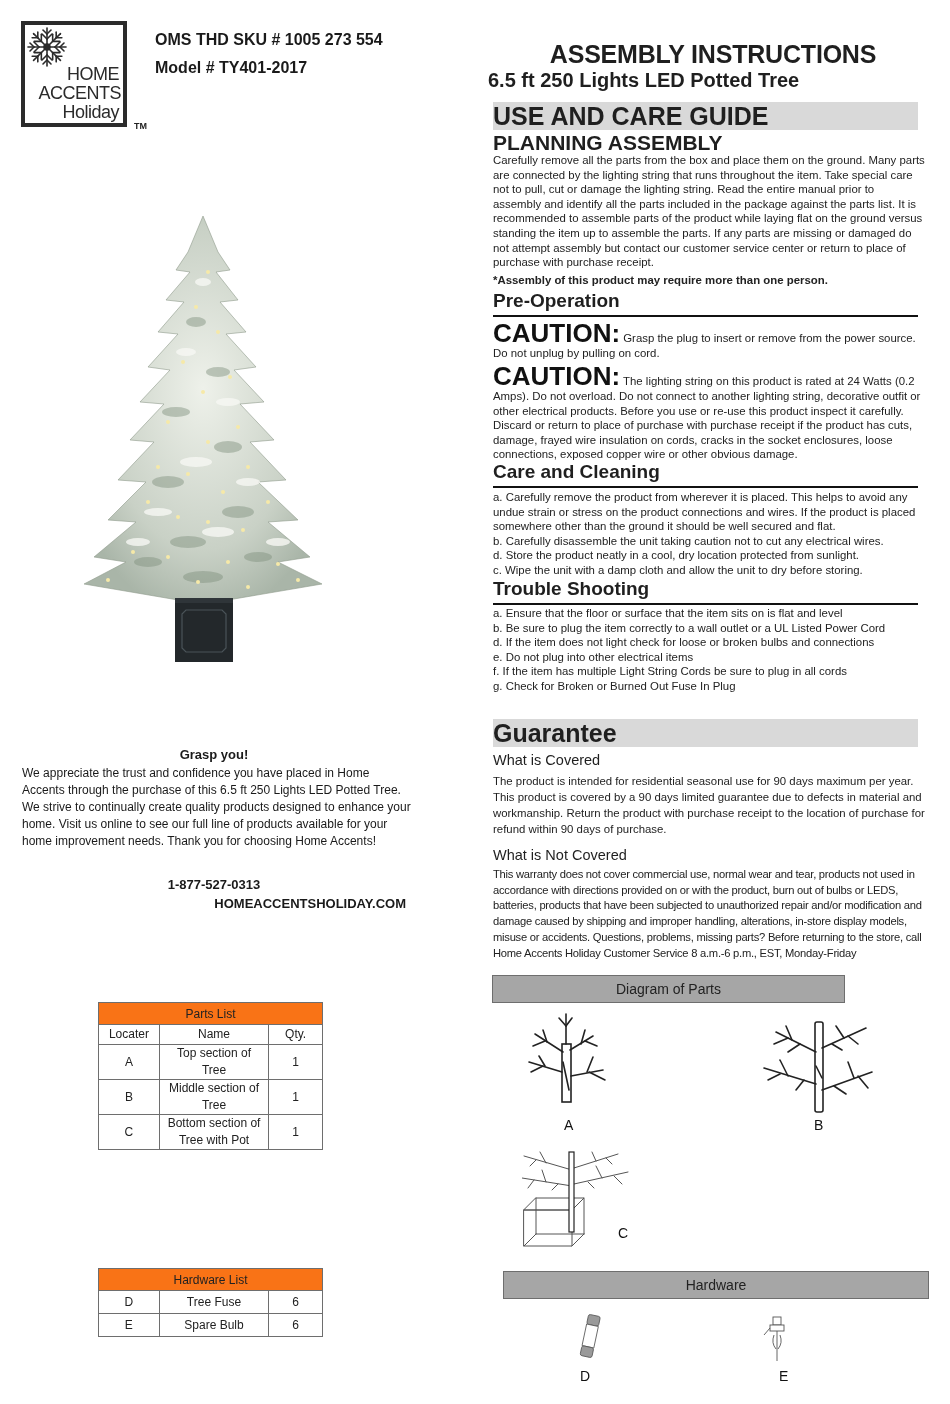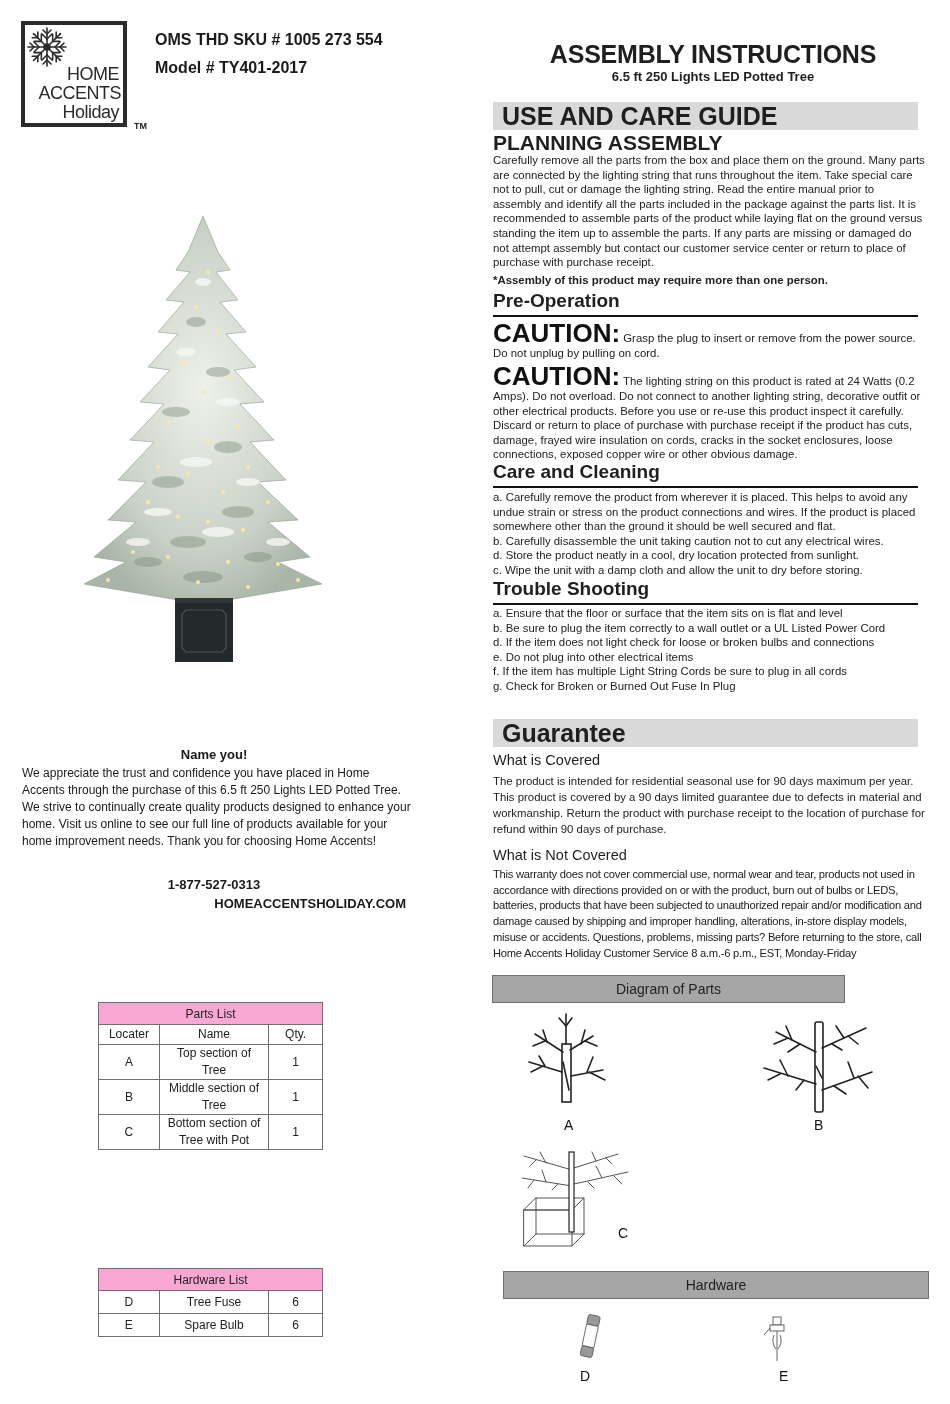--- a/index.html
+++ b/index.html
@@ -22,29 +22,29 @@
   .tree-wrap { left: 78px; top: 212px; width: 250px; height: 455px; }
 
   
   .thanks-title { left: 22px; width: 384px; top: 747px; text-align: center; font-weight: bold; font-size: 13px; }
   .thanks-body { left: 22px; width: 390px; top: 765px; font-size: 12px; line-height: 17px; }
   .phone { left: 22px; width: 384px; top: 877px; text-align: center; font-size: 13px; font-weight: bold; }
   .site { left: 22px; width: 384px; top: 896px; text-align: right; font-size: 13px; font-weight: bold; }
 
   
   table.list { position: absolute; border-collapse: collapse; font-size: 12px; font-family: "Liberation Sans", sans-serif; }
-  table.list th.cap { background: #f9a8d4; font-weight: normal; height: 22px; border: 1px solid #6e6e6e; color: #222; }
+  table.list th.cap { background: #f97316; font-weight: normal; height: 22px; border: 1px solid #6e6e6e; color: #222; }
   table.list td, table.list th.col { border: 1px solid #6e6e6e; text-align: center; color: #222; font-weight: normal; line-height: 17px; }
   .parts { left: 98px; top: 1002px; width: 225px; }
   .hw { left: 98px; top: 1268px; width: 225px; }
 
   
   .title-main { left: 488px; width: 450px; top: 40px; text-align: center; font-size: 25px; font-weight: bold; color: #1f1f1f; letter-spacing: -0.2px; }
-  .title-sub { left: 488px; width: 450px; top: 69px; text-align: center; font-size: 13px; font-weight: bold; color: #1f1f1f; }
-  .bar-big { left: 493px; width: 425px; background: #d9d9d9; font-weight: bold; font-size: 25px; line-height: 28px; padding-left: 9px; height: 28px; color: #1f1f1f; }
+  .title-sub { left: 488px; width: 450px; top: 69px; font-size: 20px; font-weight: bold; color: #1f1f1f; }
+  .bar-big { left: 493px; width: 425px; background: #d9d9d9; font-weight: bold; font-size: 25px; line-height: 28px; padding-left: 0; height: 28px; color: #1f1f1f; }
   .h-plan { left: 493px; top: 131px; font-size: 21px; font-weight: bold; color: #1f1f1f; }
   .body { left: 493px; width: 432px; font-size: 11.4px; line-height: 14.6px; color: #222; }
   .h2 { left: 493px; font-size: 19px; font-weight: bold; color: #1f1f1f; }
   .rule { left: 493px; width: 425px; height: 2px; background: #111; }
   .caution-word { font-size: 26px; font-weight: bold; line-height: 26px; color: #111; }
   .h-sub { left: 493px; font-size: 14.5px; color: #1f1f1f; }
   .bar-grey { background: #a6a6a6; border: 1px solid #6e6e6e; text-align: center; font-size: 14px; color: #222; line-height: 26px; height: 28px; }
   .label { font-size: 14px; color: #111; }
   svg { display: block; }
 </style>
@@ -151,21 +151,21 @@
       <circle cx="30" cy="368" r="2"></circle>
         <circle cx="220" cy="368" r="2"></circle>
     </g>
 
     <rect x="97" y="386" width="58" height="64" fill="#23282b"></rect>
     <rect x="97" y="386" width="58" height="5" fill="#2f3539"></rect>
     <path d="M108,398 L144,398 L148,402 L148,436 L144,440 L108,440 L104,436 L104,402 Z" fill="none" stroke="#4a5358" stroke-width="1.2"></path>
   </svg>
 </div>
 
-<div class="abs thanks-title">Name you!</div>
+<div class="abs thanks-title">Grasp you!</div>
 <div class="abs thanks-body">We appreciate the trust and confidence you have placed in Home Accents through the purchase of this 6.5 ft 250 Lights LED Potted Tree. We strive to continually create quality products designed to enhance your home. Visit us online to see our full line of products available for your home improvement needs. Thank you for choosing Home Accents!</div>
 <div class="abs phone">1-877-527-0313</div>
 <div class="abs site">HOMEACCENTSHOLIDAY.COM</div>
 
 <table class="list parts">
   <tbody>
       <tr>
         <th class="cap" colspan="3">Parts List</th>
       </tr>
   <tr style="height:20px;">

